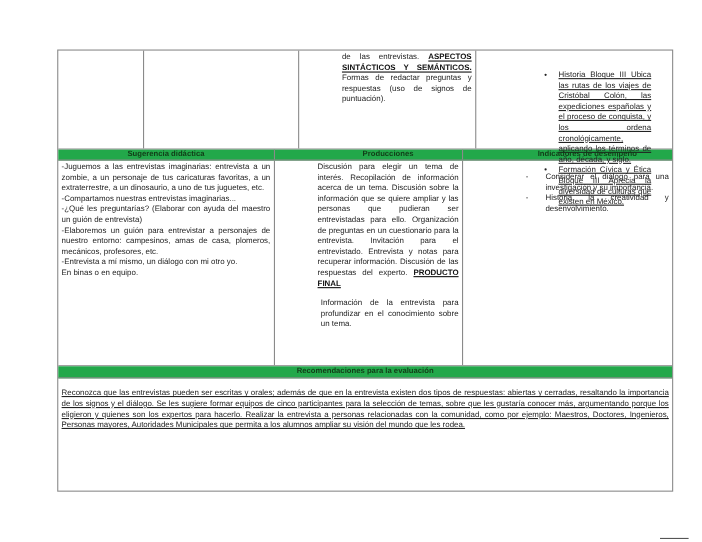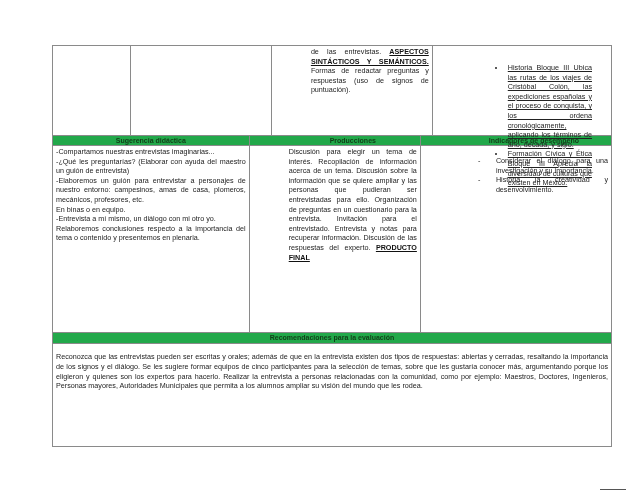--- a/index.html
+++ b/index.html
@@ -15,21 +15,21 @@
   .hdr .cell{padding:0 3px;font-size:7px;line-height:10px;font-weight:bold;color:#123d18;text-align:center;}
   .just{text-align:justify;}
   .bold-u{font-weight:bold;text-decoration:underline;color:#111;}
   ul.bul{margin:16px;padding-left:18px;list-style:disc;text-decoration:underline;}
   ul.bul li{text-align:justify;padding-left:2px;}
   ul.dash{margin:0;padding-left:28px;list-style:none;}
   ul.dash li{position:relative;text-align:justify;padding-left:8px;}
   ul.dash li:before{content:"-";position:absolute;left:-10px;}
   .p{margin:0;}
   .rec-hdr{background:#22a84a;height:10px;font-size:7px;line-height:10px;font-weight:bold;color:#123d18;text-align:center;border-bottom:1px solid #8a8a8a;}
-  .rec-body{height:102px;padding:8px 3px 2px 3px;font-size:7.2px;line-height:9.8px;text-align:justify;box-sizing:border-box;}
+  .rec-body{height:102px;padding:8px 3px 2px 3px;font-size:7.2px;line-height:9.8px;text-align:justify;box-sizing:border-box;text-decoration:underline;}
   .pagenum{position:absolute;left:600px;top:489px;width:26px;border-top:1px solid #555;text-align:center;font-size:7.5px;font-weight:bold;padding-top:3px;}
 </style>
 </head>
 <body>
 
 <div class="page">
   <div class="tbl">
 
     <div class="row" style="height:90px;">
       <div class="cell c1a"></div>
@@ -48,29 +48,30 @@
     </div>
 
     <div class="row hdr">
       <div class="cell c1">Sugerencia didáctica</div>
       <div class="cell c2">Producciones</div>
       <div class="cell c3">Indicadores de desempeño</div>
     </div>
 
     <div class="row" style="height:187px;">
       <div class="cell c1 just">
+        <p class="p">-Juguemos a las entrevistas imaginarias: entrevista a un zombie, a un personaje de tus caricaturas favoritas, a un extraterrestre, a un dinosaurio, a uno de tus juguetes, etc.</p>
         <p class="p">-Compartamos nuestras entrevistas imaginarias...</p>
         <p class="p">-¿Qué les preguntarías? (Elaborar con ayuda del maestro un guión de entrevista)</p>
         <p class="p">-Elaboremos un guión para entrevistar a personajes de nuestro entorno: campesinos, amas de casa, plomeros, mecánicos, profesores, etc.</p>
+        <p class="p">-Entrevista a mí mismo, un diálogo con mi otro yo.</p>
         <p class="p">En binas o en equipo.</p>
-        <p class="p">-Entrevista a mí mismo, un diálogo con mi otro yo.</p>
-        <p class="p">Relaboremos conclusiones respecto a la importancia del tema o contenido y presentemos en plenaria.</p>
       </div>
       <div class="cell c2 just">
         <p class="p"><span>Discusión para elegir un tema de interés. Recopilación de información acerca de un tema. Discusión sobre la información que se quiere ampliar y las personas que pudieran ser entrevistadas para ello. Organización de preguntas en un cuestionario para la entrevista. Invitación para el entrevistado. Entrevista y notas para recuperar información. Discusión de las respuestas del experto. </span><span class="bold-u">PRODUCTO FINAL</span></p>
+        <p class="p" style="margin-top:8px;padding-left:3px;">Información de la entrevista para profundizar en el conocimiento sobre un tema.</p>
       </div>
       <div class="cell c3">
         <ul class="dash" style="margin-top:9px;">
           <li>Considerar el diálogo para una investigación y su importancia.</li>
           <li>Historia la creatividad y desenvolvimiento.</li>
         </ul>
       </div>
     </div>
 
     <div class="rec-hdr">Recomendaciones para la evaluación</div>

